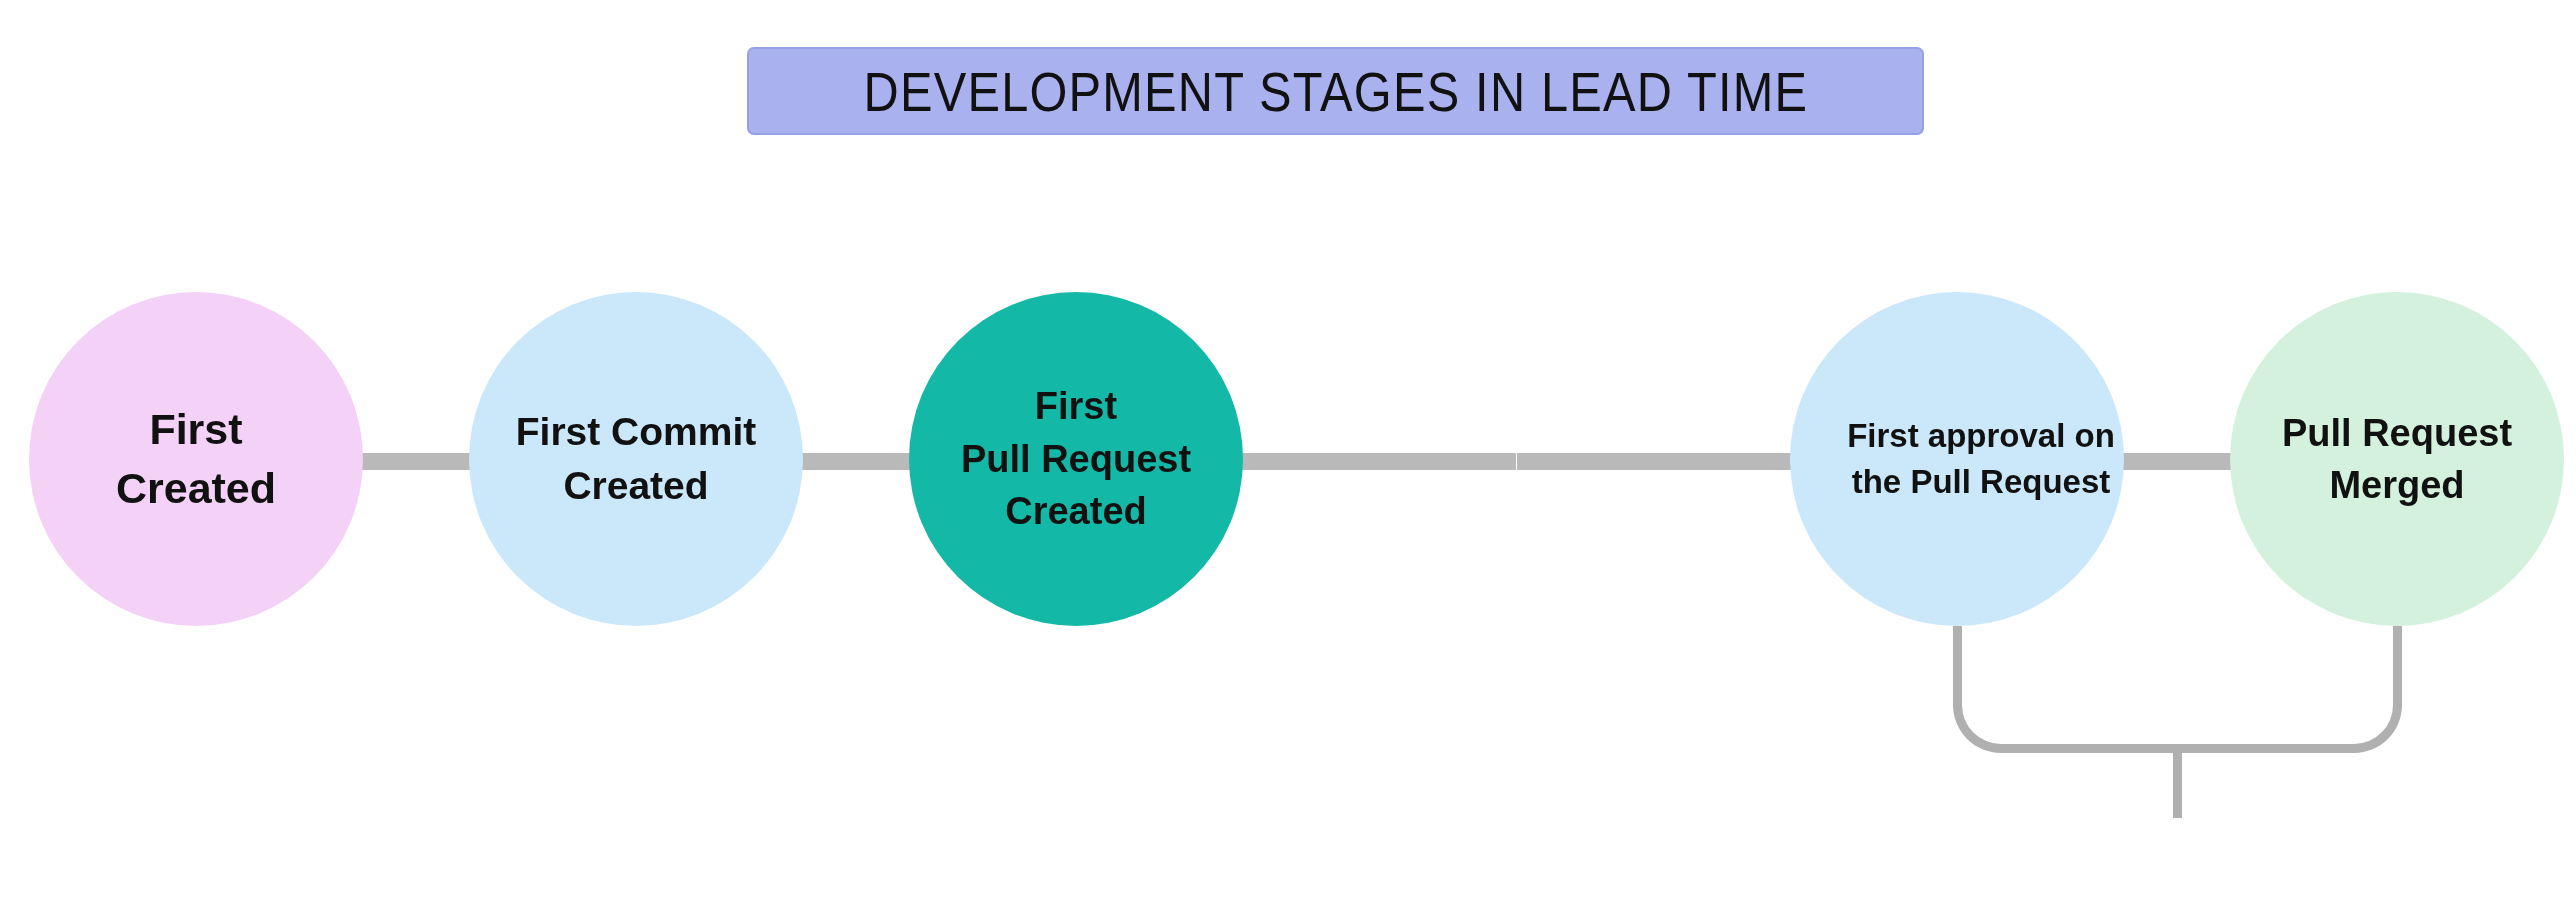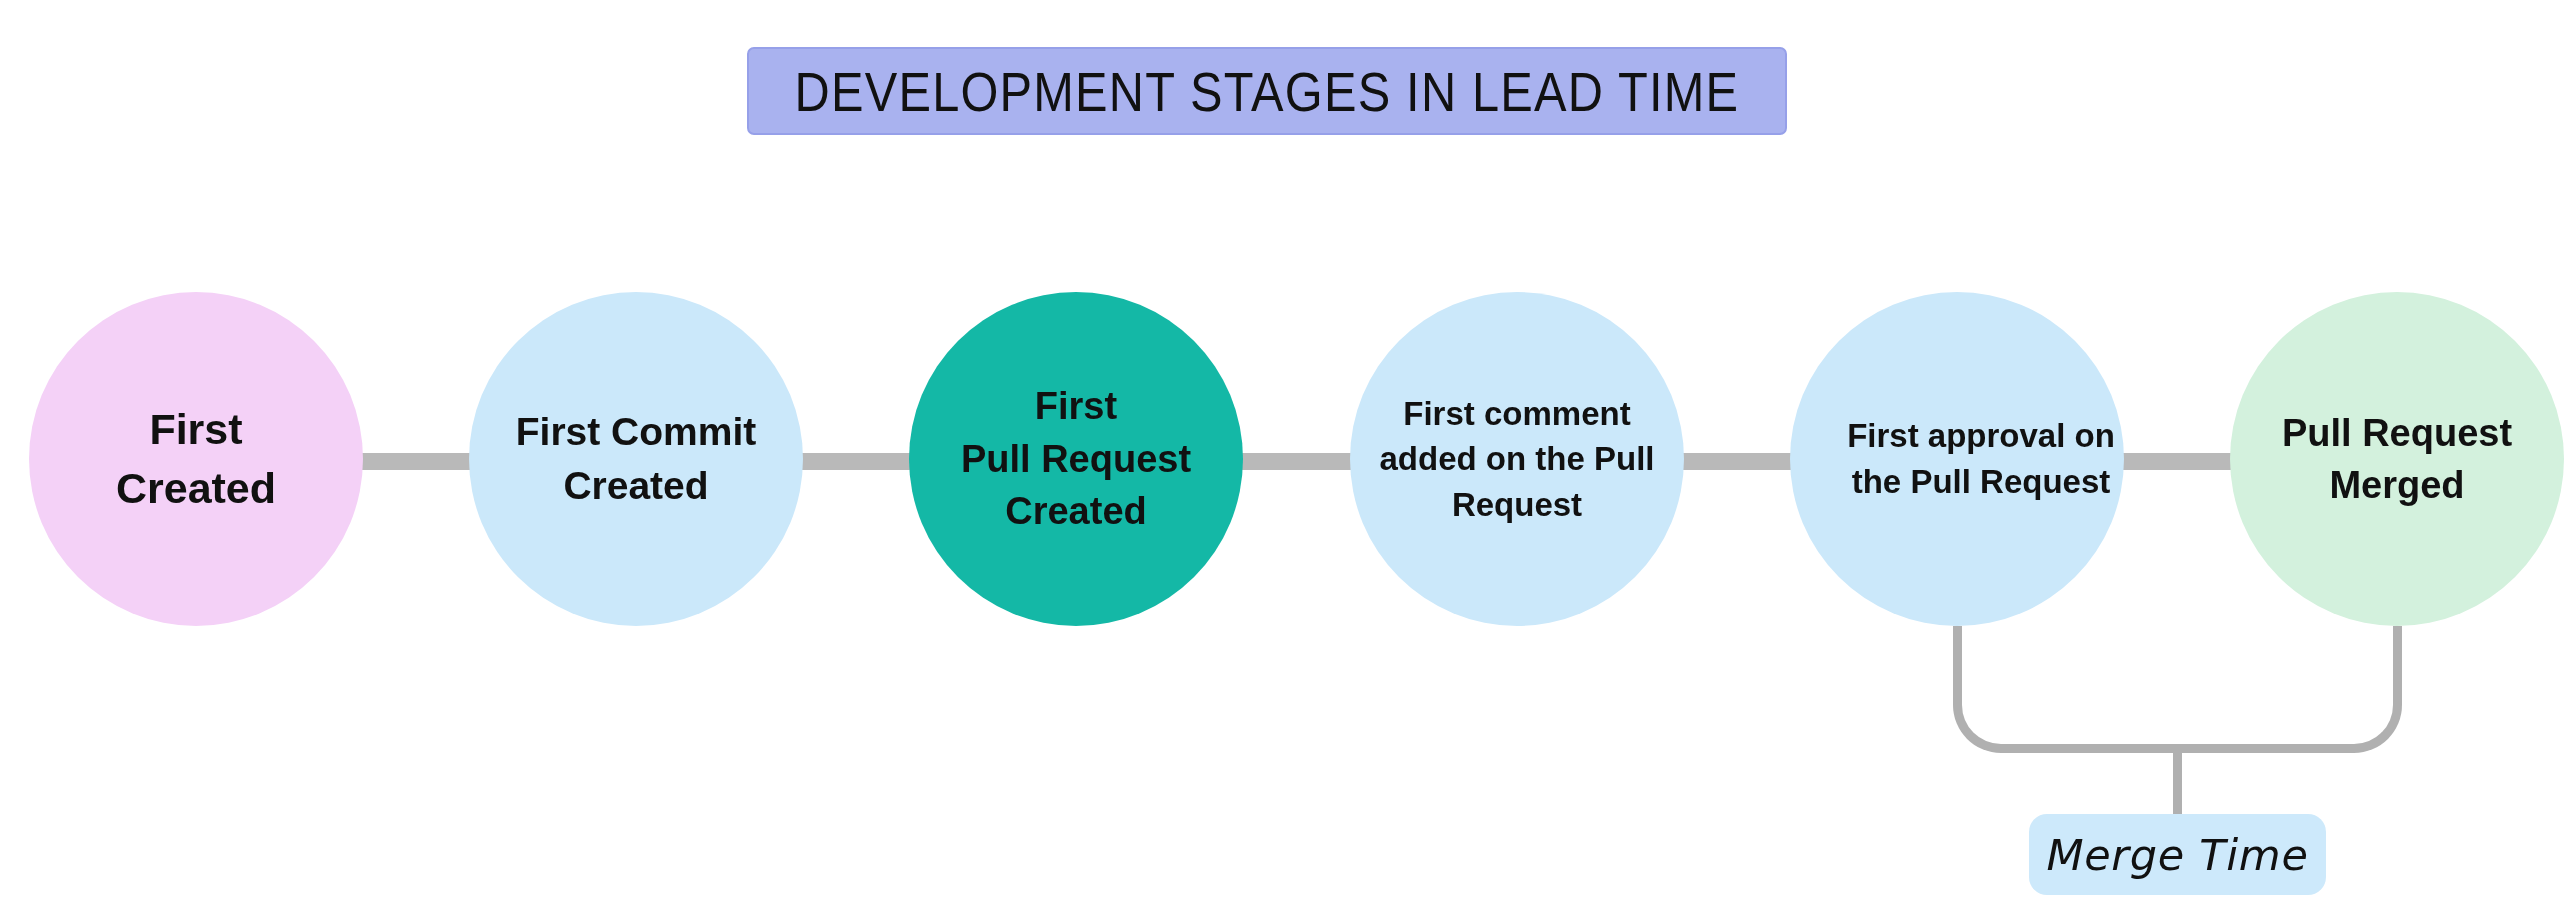--- a/index.html
+++ b/index.html
@@ -13,21 +13,21 @@
     position: relative;
     width: 2576px; height: 923px;
     background: #ffffff;
     overflow: hidden;
   }
 
   
   .title-banner {
     position: absolute;
     left: 747px; top: 47px;
-    width: 1040px; height: 88px;
+    width: 1177px; height: 88px;
     box-sizing: border-box;
     border: 2.1px solid #96a0e9;
     border-radius: 6.9px;
     display: flex; align-items: center; justify-content: center;
   }
   .title-text {
     display: inline-block;
     font-size: 56px;
     font-weight: 500;
     letter-spacing: 1.4px;
@@ -134,35 +134,27 @@
   </div>
   <div class="stage s2" style="background: rgb(203, 232, 250);">
     <span class="stage-label">First Commit
 Created</span>
   </div>
   <div class="stage s3" style="background: #14b8a6;">
     <span class="stage-label">First
 Pull Request
 Created</span>
   </div>
-  <div class="stage s4" style="background: rgb(203, 232, 250);">
-    <span class="stage-label">First comment
-added on the Pull
-Request</span>
-  </div>
   <div class="stage s5" style="background: rgb(203, 232, 250);">
     <span class="stage-label">First approval on
 the Pull Request</span>
   </div>
   <div class="stage s6" style="background: rgb(211, 241, 221);">
     <span class="stage-label">Pull Request
 Merged</span>
   </div>
 
   <div class="merge-bracket"></div>
   <div class="merge-stem" style="background: rgb(176, 176, 176);"></div>
 
-  <div class="merge-time-box" style="background: rgb(205, 233, 251);">
-    <span class="merge-time-text">Merge Time</span>
-  </div>
 
 </div>
 
 
 </body></html>

